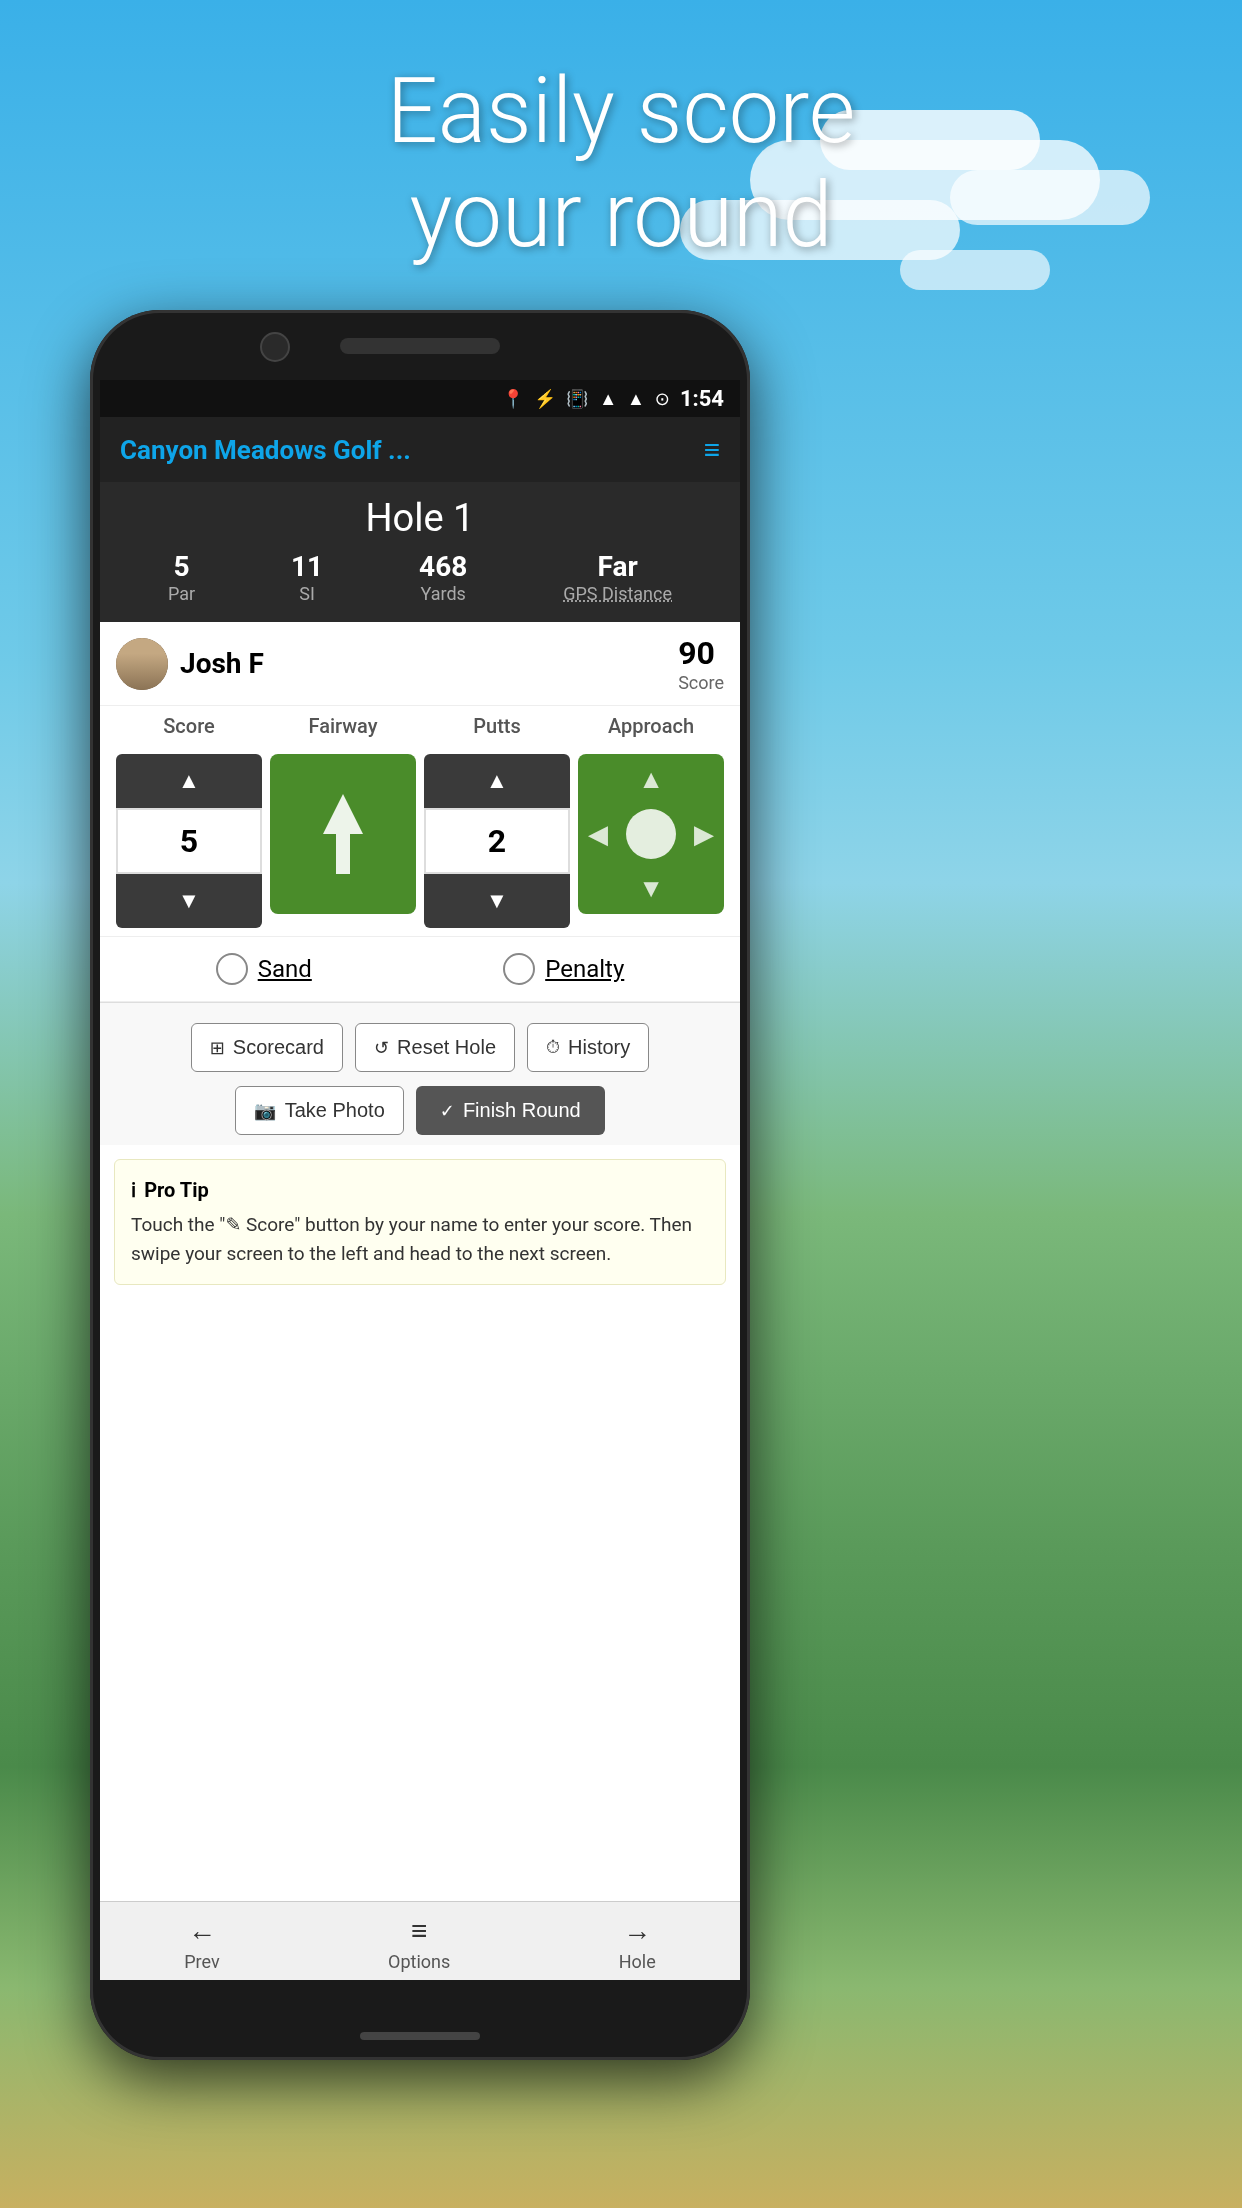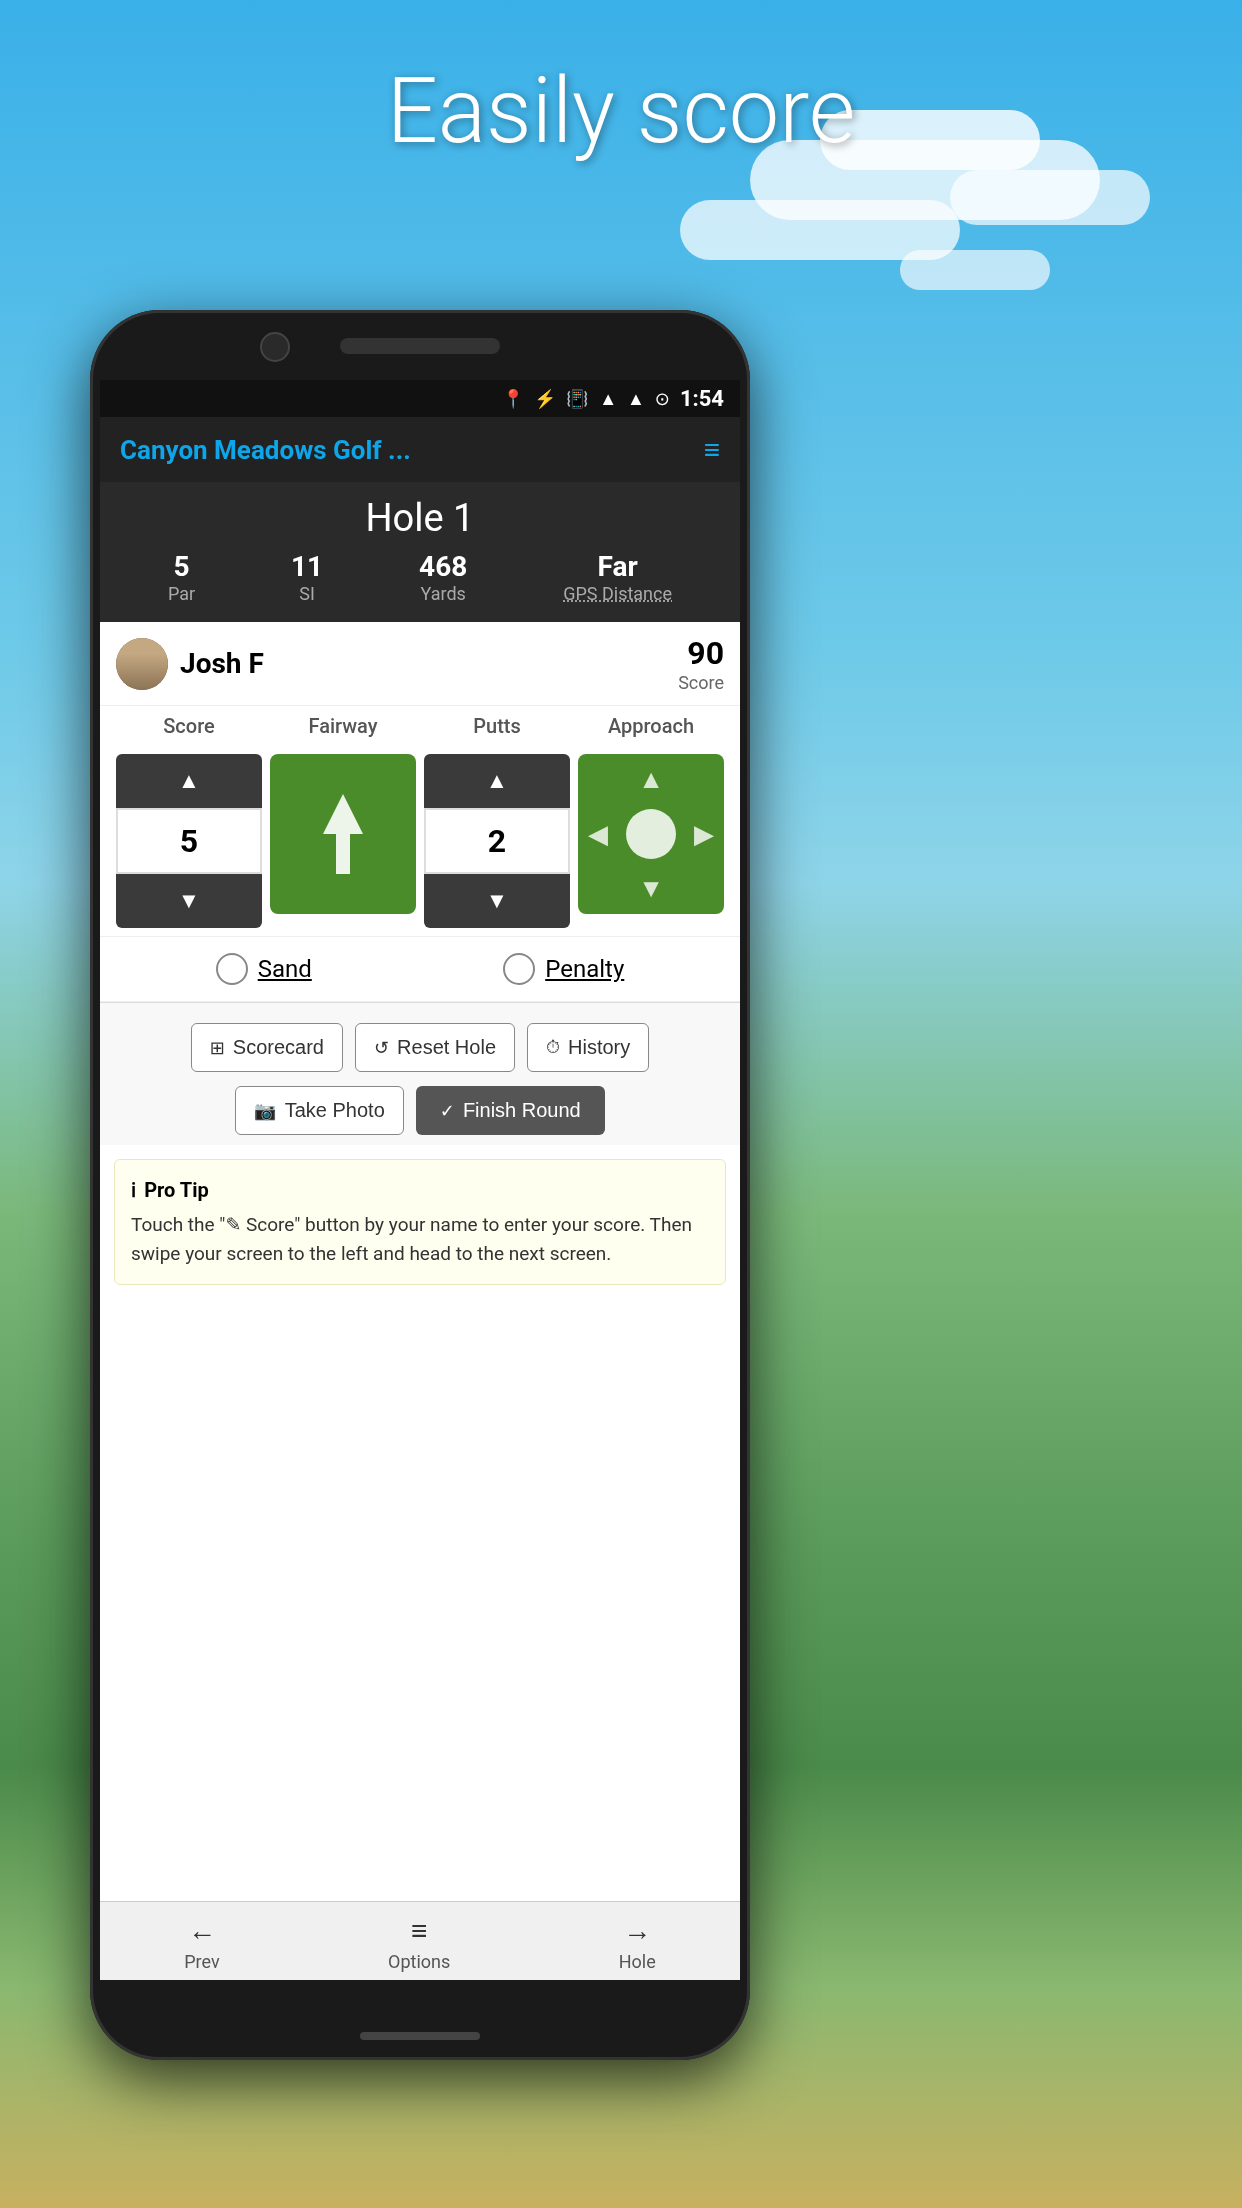--- a/index.html
+++ b/index.html
@@ -209,21 +209,21 @@
       background: linear-gradient(180deg, #c4a882 30%, #8B7355 100%);
       position: relative;
     }
 
     .player-name {
       font-size: 28px;
       font-weight: bold;
     }
 
     .player-score-section {
-      text-align: right;
+      text-align: left;
     }
 
     .player-score-value {
       font-size: 32px;
       font-weight: bold;
     }
 
     .player-score-label {
       font-size: 18px;
       color: #666;
@@ -485,20 +485,21 @@
 
   <div class="cloud" style="top:140px; left:750px; width:350px; height:80px; opacity:0.9;"></div>
   <div class="cloud" style="top:110px; left:820px; width:220px; height:60px; opacity:0.95;"></div>
   <div class="cloud" style="top:200px; left:680px; width:280px; height:60px; opacity:0.85;"></div>
   <div class="cloud" style="top:170px; left:950px; width:200px; height:55px; opacity:0.8;"></div>
   <div class="cloud" style="top:250px; left:900px; width:150px; height:40px; opacity:0.75;"></div>
 </div>
 
 <div class="hero-text">
   <div>Easily score</div>
+  <div>your round</div>
 </div>
 
 <div class="phone-frame">
   <div class="speaker"></div>
   <div class="camera"></div>
 
   <div class="phone-screen">
 
     <div class="status-bar">
       <span style="font-size:18px;">📍</span>

